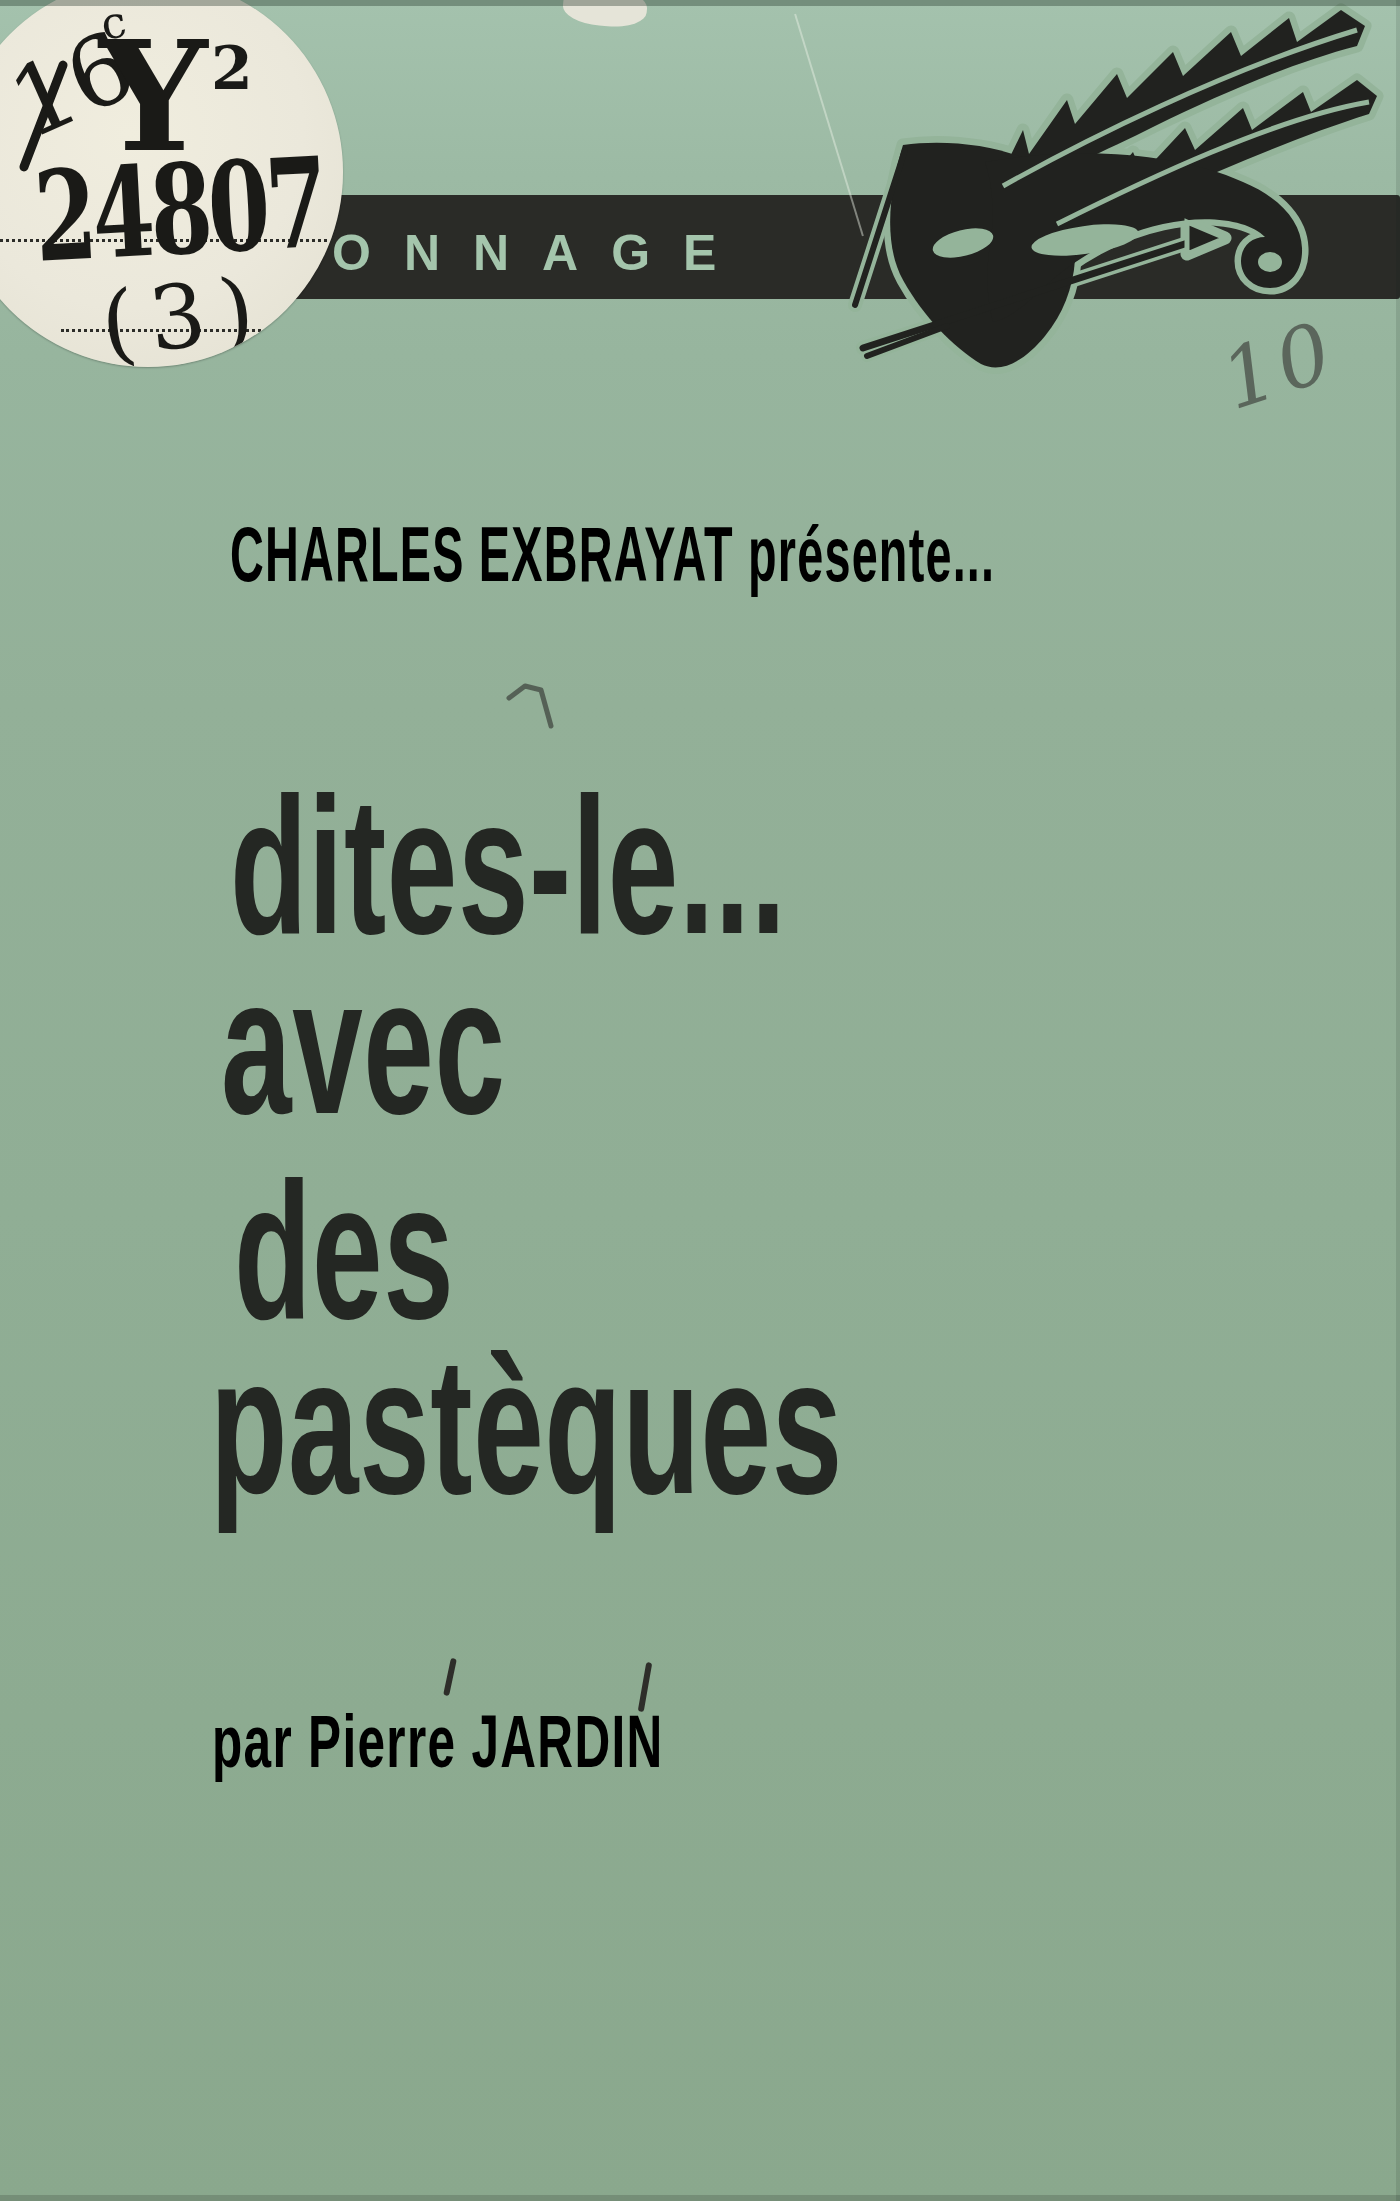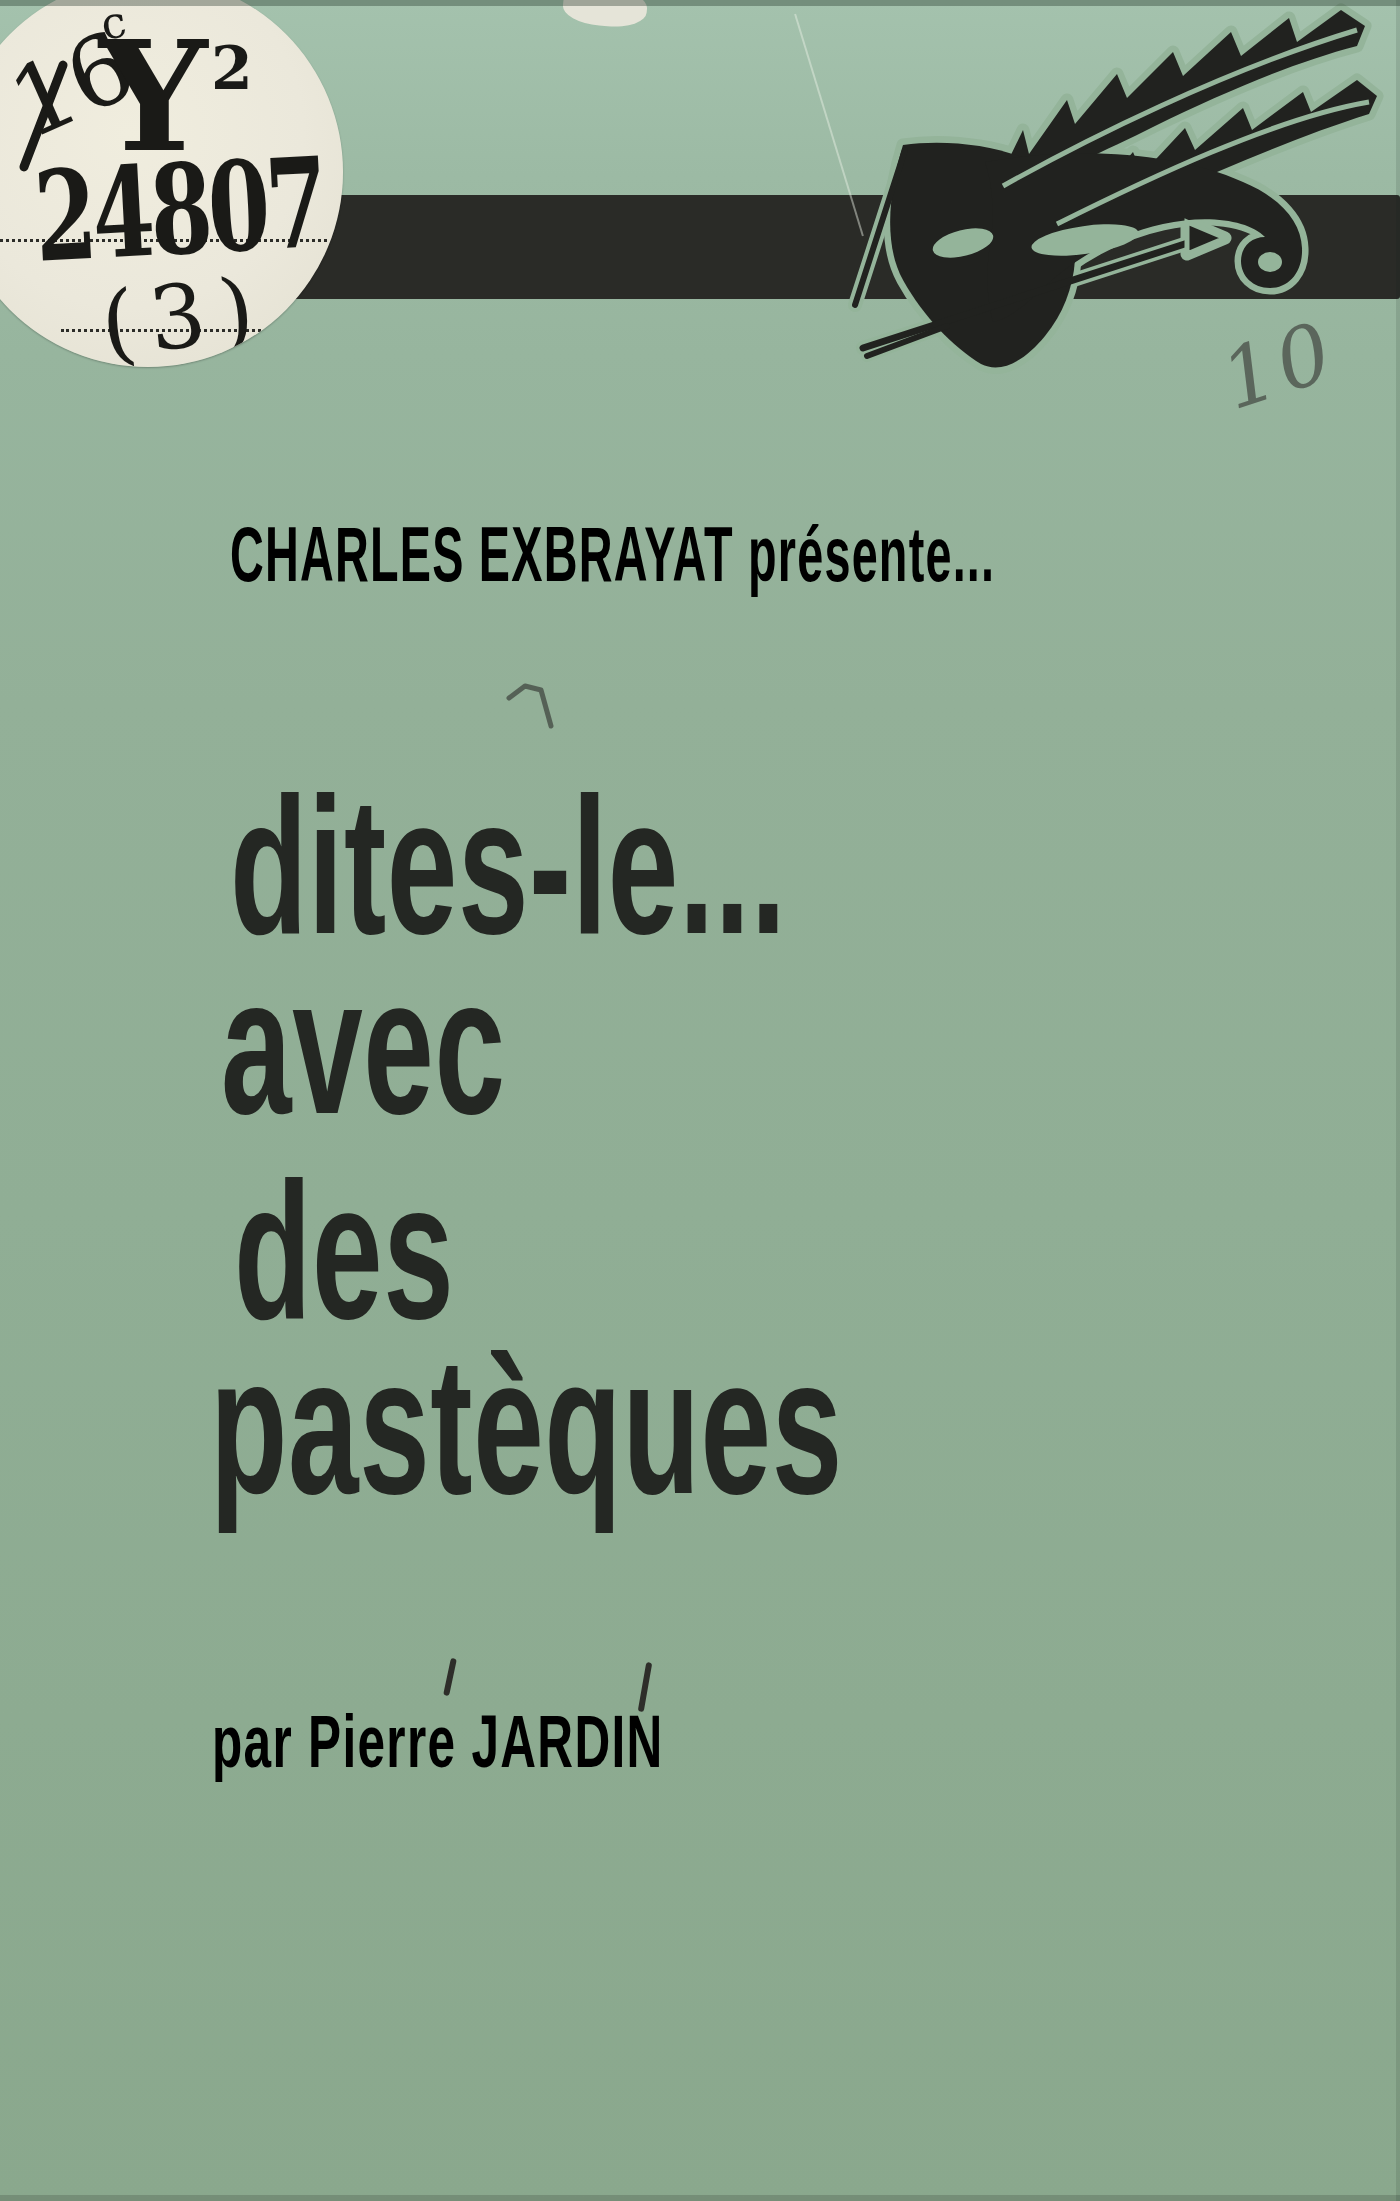--- a/index.html
+++ b/index.html
@@ -57,20 +57,21 @@
   .pen-tick{position:absolute;background:#2e2e2a;border-radius:4px;}
   #tick1{left:447px;top:1658px;width:6px;height:38px;transform:rotate(12deg);}
   #tick2{left:642px;top:1662px;width:6px;height:50px;transform:rotate(10deg);}
 </style>
 </head>
 <body>
 
 <div id="cover">
 
   <div class="abs" id="banner"></div>
+  <div class="abs" id="banner-text">ONNAGE</div>
 
   <svg class="abs" id="mask-art" viewBox="0 0 560 385">
     <g stroke="#94b49a" stroke-width="13" fill="#94b49a" stroke-linejoin="round" stroke-linecap="round">
       <path d="M148,192 L178,130 L184,154 L222,100 L230,124 L272,74 L282,98 L328,52 L338,76 L386,32 L396,56 L444,18 L452,42 L496,10 L520,26 L512,46 C450,62 380,92 310,126 C250,156 190,182 152,198 Z"></path>
       <path d="M206,230 L240,176 L248,198 L288,152 L297,174 L340,128 L350,150 L398,108 L407,130 L458,92 L466,112 L512,80 L532,96 L524,114 C460,134 390,164 320,194 C275,212 235,226 208,232 Z"></path>
       <path d="M58,145 C44,190 38,244 58,280 C78,316 108,347 136,364 C158,375 182,358 200,336 C218,314 228,288 230,260 C231,224 220,190 198,170 C172,147 105,138 58,145 Z"></path>
       <path d="M140,162 C230,146 330,152 398,182 C436,198 456,222 457,248 C458,272 444,288 425,288 C408,288 396,276 396,261 C396,247 406,237 420,237 C404,220 362,214 318,224 C272,234 230,258 198,288 C178,308 160,320 148,322 C142,300 140,270 146,240 C150,205 146,180 140,162 Z"></path>
       <path d="M60,150 L10,305" fill="none" stroke-width="14"></path>
       <path d="M18,348 L352,240" fill="none" stroke-width="14"></path>
       <path d="M22,356 L102,326" fill="none" stroke-width="12"></path>

